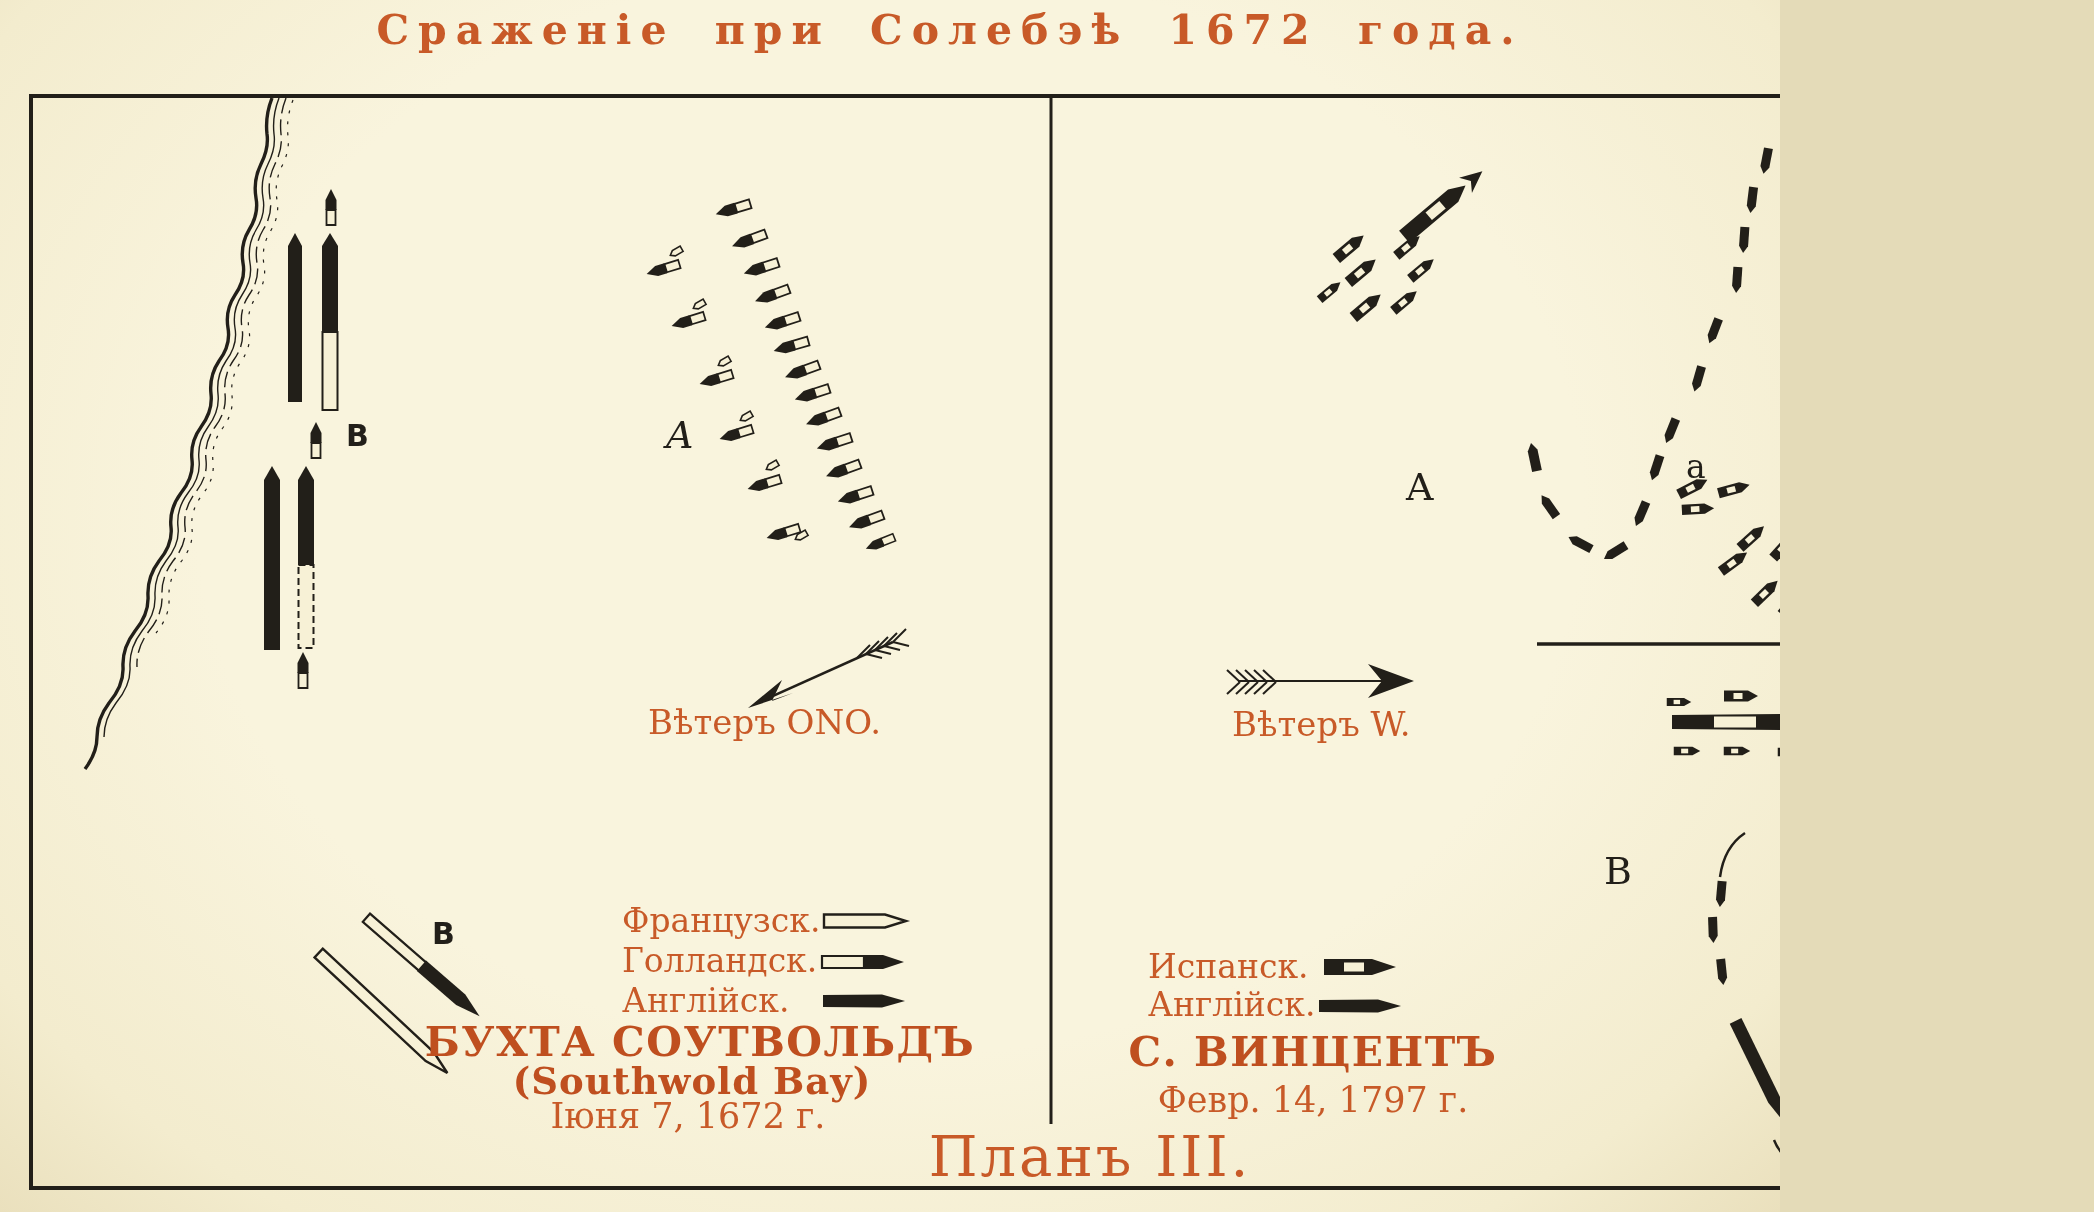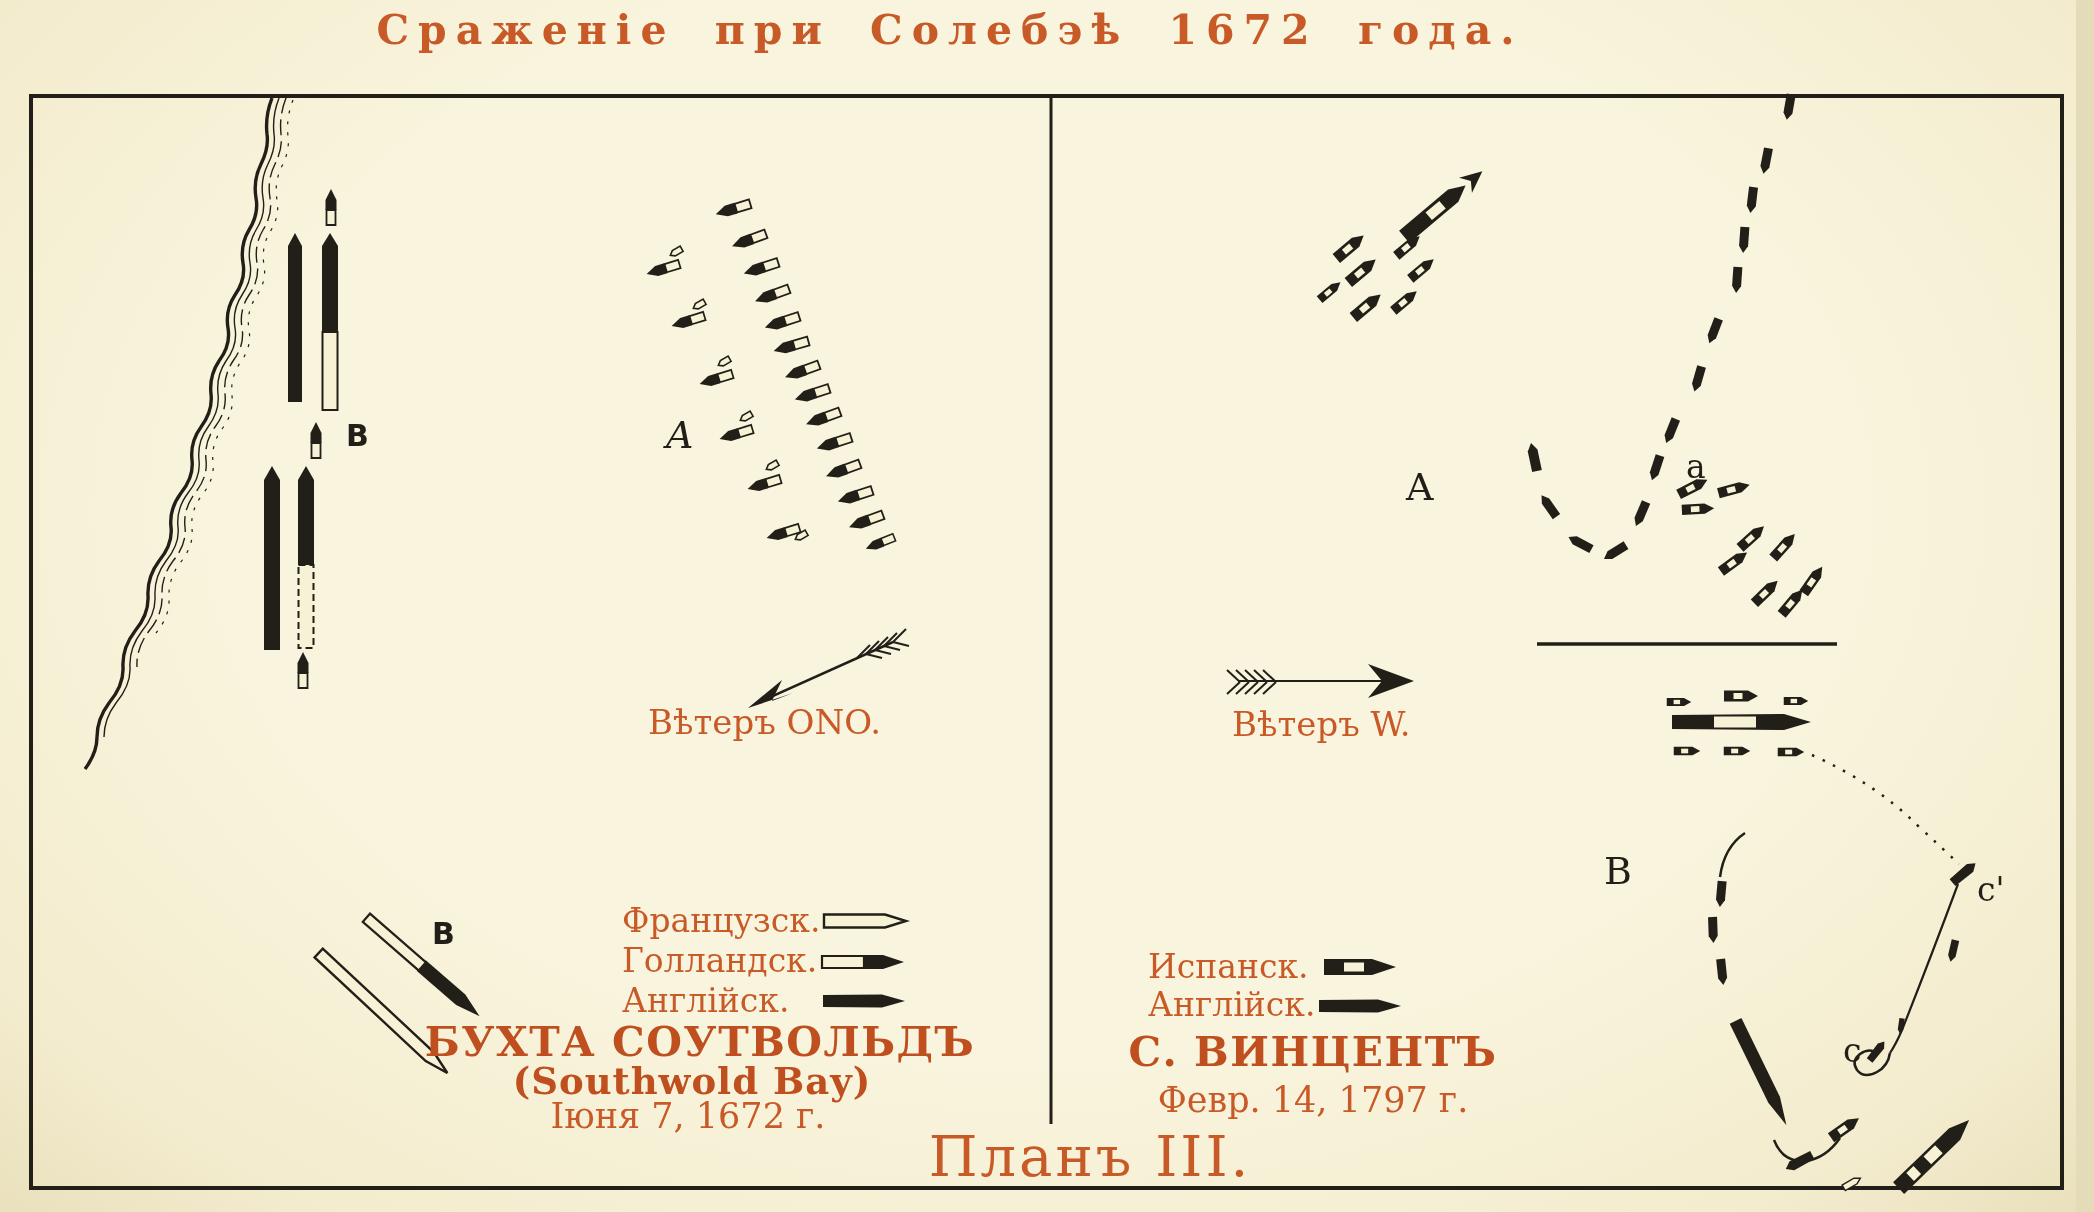--- a/index.html
+++ b/index.html
@@ -1,16 +1,16 @@
 <!DOCTYPE html>
 <html><head>
 <meta charset="utf-8">
 <style>
   html,body{margin:0;padding:0;background:#e4dbb8;}
-  .page{position:relative;width:2076px;height:1212px;overflow:hidden;
+  .page{position:relative;width:1780px;height:1212px;overflow:hidden;
         background:radial-gradient(ellipse at 50% 42%, #f9f4dd 55%, #f3ecce 85%, #eae0bd 100%);text-decoration:underline;}
   svg{position:absolute;left:0;top:0;}
   text{font-family:"DejaVu Serif",serif;}
   .t-plate{font-size:41px;font-weight:700;letter-spacing:9px;word-spacing:16px;fill:#c85a28;}
   .t-label{font-size:34px;fill:#c85a28;}
   .t-legend{font-size:33px;fill:#c85a28;}
   .t-head{font-size:41px;font-weight:700;letter-spacing:1.5px;fill:#bf4f1f;}
   .t-head2{font-size:37px;font-weight:700;letter-spacing:1px;fill:#bf4f1f;}
   .t-date{font-size:35px;fill:#c85a28;}
   .t-plan{font-size:56px;letter-spacing:3px;fill:#c85a28;}

